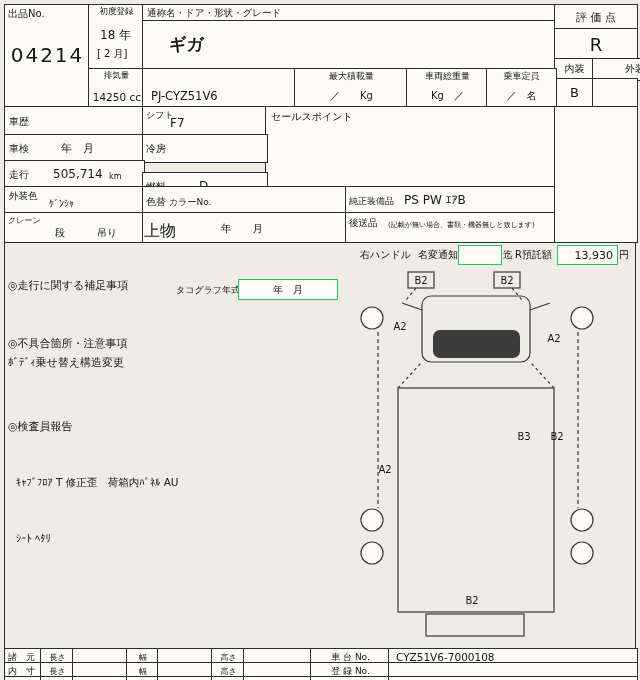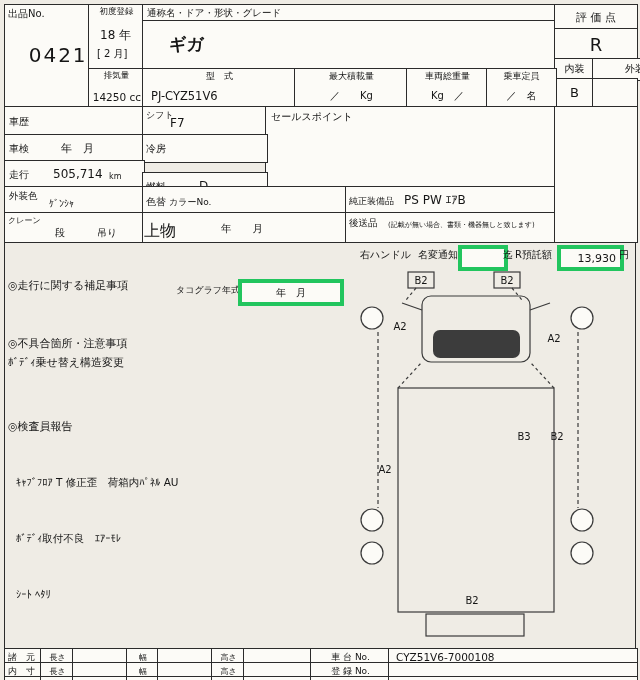--- a/index.html
+++ b/index.html
@@ -4,32 +4,32 @@
 <style>
   html,body{margin:0;padding:0;}
   body{width:640px;height:680px;position:relative;overflow:hidden;
        background:#efece5;font-family:"DejaVu Sans","Liberation Sans",sans-serif;color:#151515;}
   .cell{position:absolute;background:#fcfbf7;border:1px solid #2b2b2b;}
   .t{position:absolute;white-space:pre;line-height:1.15;}
   .clbl{position:absolute;white-space:pre;}
   .clbl-c{position:absolute;top:1px;left:0;right:0;text-align:center;white-space:pre;}
   .cval{position:absolute;white-space:pre;}
   .cval-c{position:absolute;left:0;right:0;text-align:center;white-space:pre;}
-  .box{position:absolute;background:#fcfbf7;border:4px solid #22c55e;}
+  .box{position:absolute;background:#fcfbf7;border:1px solid #22c55e;}
   .sheet-border{position:absolute;left:4px;top:4px;width:630px;height:676px;
        border:1.5px solid #2b2b2b;background:transparent;}
   .rline{white-space:pre;font-size:10.5px;line-height:19.5px;}
   svg text{font-family:"DejaVu Sans","Liberation Sans",sans-serif;}
 </style>
 </head>
 <body>
 
 <div class="sheet-border"></div>
 
-<div class="cell" style="left:4px;top:4px;width:85px;height:103px;padding-left:36px;">
+<div class="cell" style="left:4px;top:4px;width:85px;height:103px;">
   <span class="clbl" style="left:3px;top:2px;font-size:10px;">出品No.</span>
   <span class="cval-c" style="top:38px;font-size:20px;letter-spacing:2px;">04214</span>
 </div>
 
 <div class="cell" style="left:88px;top:4px;width:55px;height:65px;">
   <span class="clbl-c" style="font-size:8.5px;">初度登録</span>
   <span class="cval" style="left:11px;top:22px;font-size:12px;">18 年</span>
   <span class="cval" style="left:8px;top:42px;font-size:10px;">[ 2 月]</span>
 </div>
 
@@ -57,21 +57,20 @@
 </div>
 <div class="cell" style="left:592px;top:78px;width:44px;height:29px;">
   <span class="cval-c" style="top:6px;font-size:13px;"></span>
 </div>
 
 <div class="cell" style="left:88px;top:68px;width:55px;height:39px;">
   <span class="clbl-c" style="font-size:8.5px;">排気量</span>
   <span class="cval" style="right:3px;bottom:5px;font-size:10.5px;">14250 cc</span>
 </div>
 <div class="cell" style="left:142px;top:68px;width:153px;height:39px;">
-  <span class="clbl-c" style="font-size:9px;">型　式</span>
   <span class="cval" style="left:8px;bottom:5px;font-size:11.5px;">PJ-CYZ51V6</span>
 </div>
 <div class="cell" style="left:294px;top:68px;width:113px;height:39px;">
   <span class="clbl-c" style="font-size:9px;">最大積載量</span>
   <span class="cval-c" style="bottom:5px;font-size:10px;">／　　Kg</span>
 </div>
 <div class="cell" style="left:406px;top:68px;width:81px;height:39px;">
   <span class="clbl-c" style="font-size:9px;">車両総重量</span>
   <span class="cval-c" style="bottom:5px;font-size:10px;">Kg　／</span>
 </div>
@@ -147,21 +146,20 @@
 <span class="t" style="left:176px;top:285px;font-size:9px;">タコグラフ年式</span>
 <div class="box" style="left:238px;top:279px;width:98px;height:19px;">
   <span class="cval-c" style="top:3px;font-size:10px;">年　月</span>
 </div>
 <span class="t" style="left:8px;top:338px;font-size:11px;">◎不具合箇所・注意事項</span>
 <span class="t" style="left:8px;top:357px;font-size:11px;">ﾎﾞﾃﾞｨ乗せ替え構造変更</span>
 <span class="t" style="left:8px;top:421px;font-size:11px;">◎検査員報告</span>
 
 <div class="t" style="left:16px;top:436px;">
   <div class="rline">ｷｬﾌﾞﾌﾛｱ T 修正歪　荷箱内ﾊﾟﾈﾙ AU</div>
-  <div class="rline">ﾎﾞﾃﾞｨ取付不良　ｴｱｰﾓﾚ</div>
   <div class="rline">ｼｰﾄ ﾍﾀﾘ</div>
   
   
   
   
   
   
 </div>
 
 <svg style="position:absolute;left:356px;top:268px;" width="248" height="380" viewBox="0 0 248 380">

